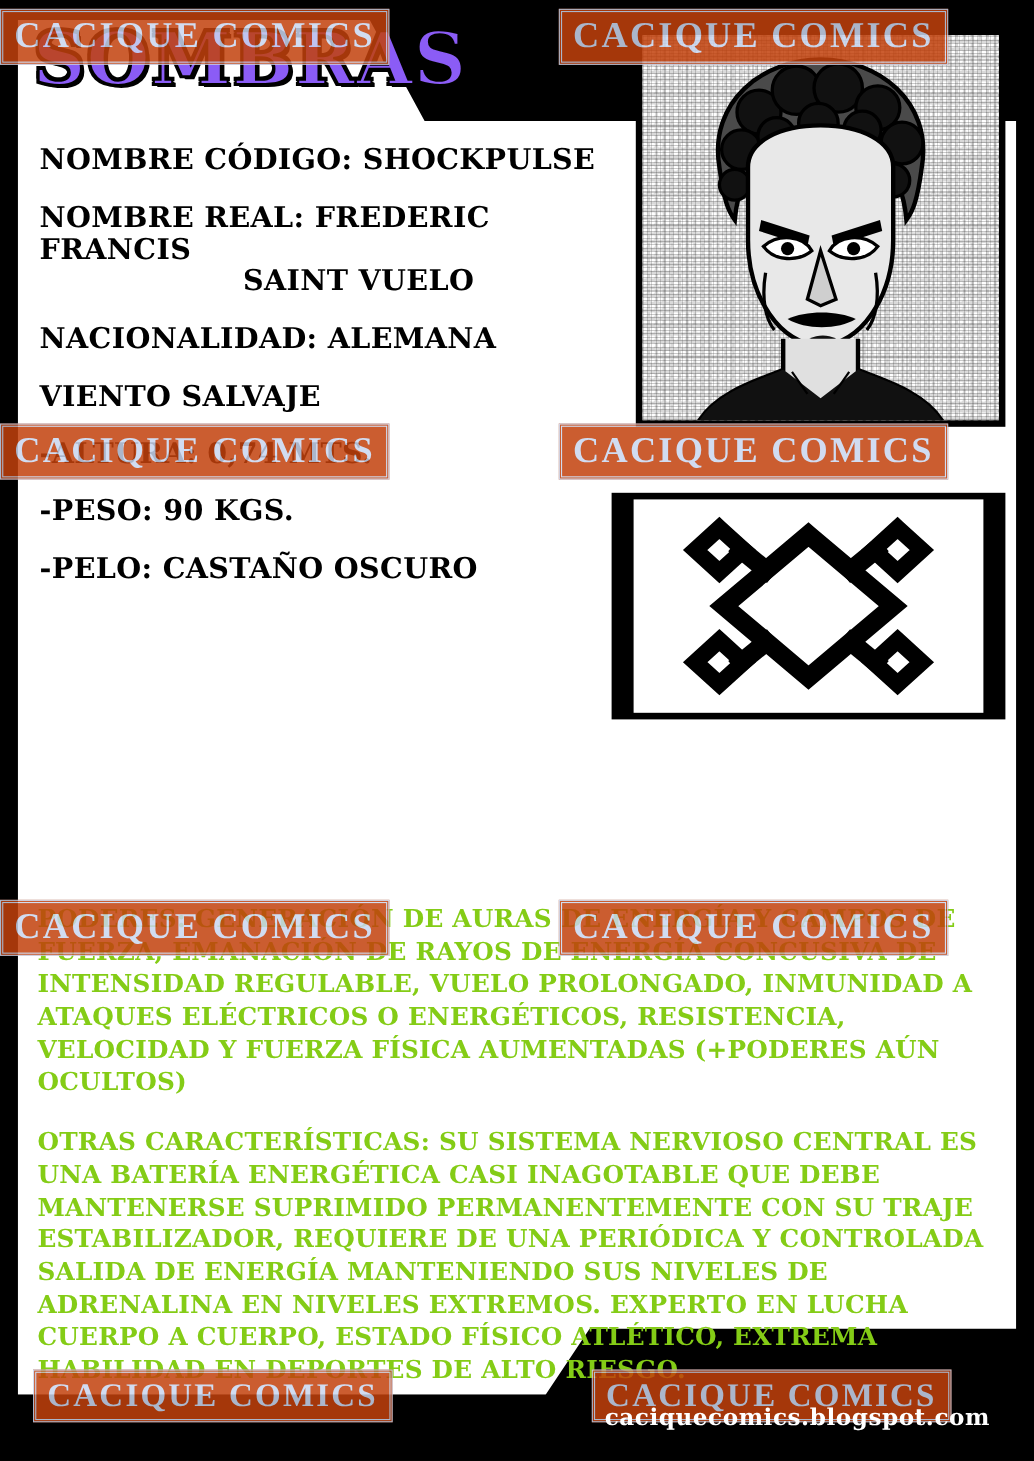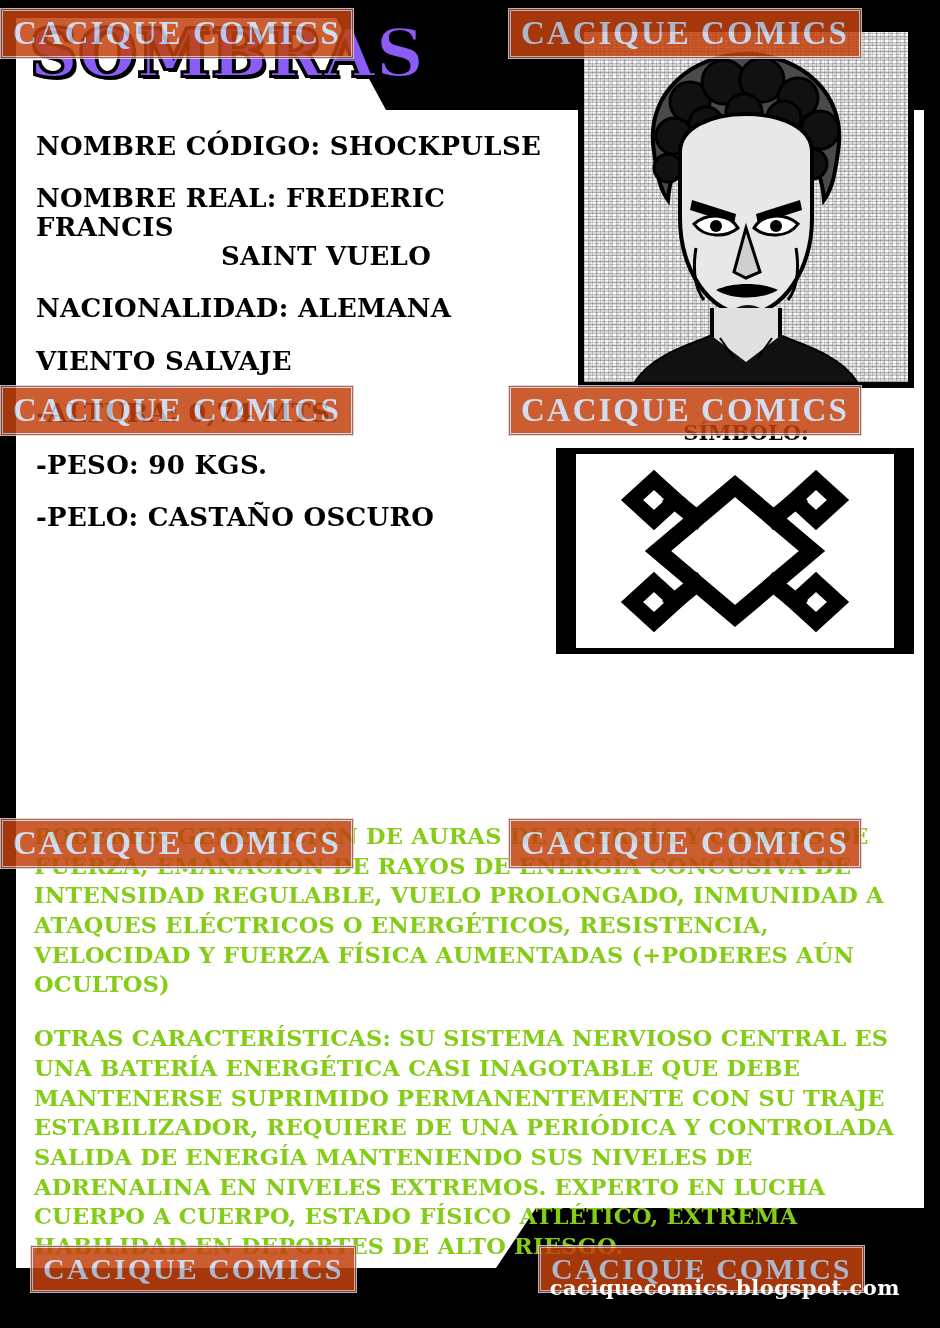--- a/index.html
+++ b/index.html
@@ -271,21 +271,20 @@
     <div class="row">
       <span>-PESO:</span>
       <span>90 KGS.</span>
     </div>
     <div class="row">
       <span>-PELO:</span>
       <span>CASTAÑO OSCURO</span>
     </div>
   </div>
 
-  <div class="symbol-label">SÍMBOLO:</div>
   <div class="symbol-frame">
     <div class="symbol-inner">
       <svg viewBox="0 0 318 194" width="100%" height="100%">
         <g fill="none" stroke="#000" stroke-width="17" stroke-linecap="square">
 
           <path d="M159 32 L236 97 L159 162 L82 97 Z"></path>
 
           <path d="M120 64 L98 46"></path>
             <path d="M198 64 L220 46"></path>
           <path d="M120 130 L98 148"></path>

